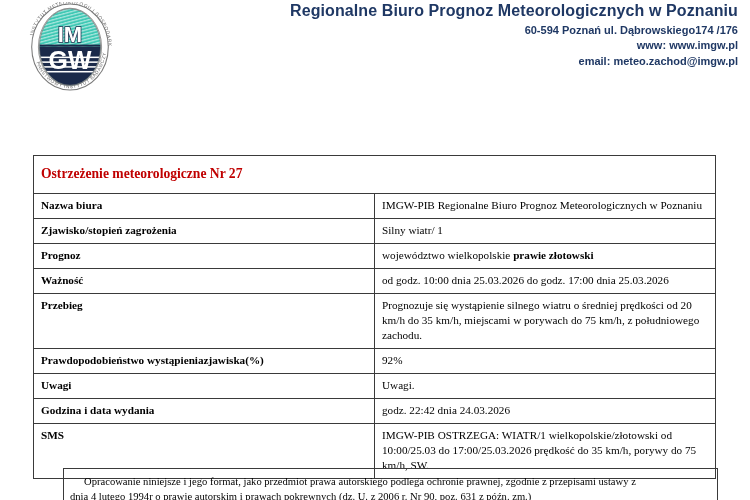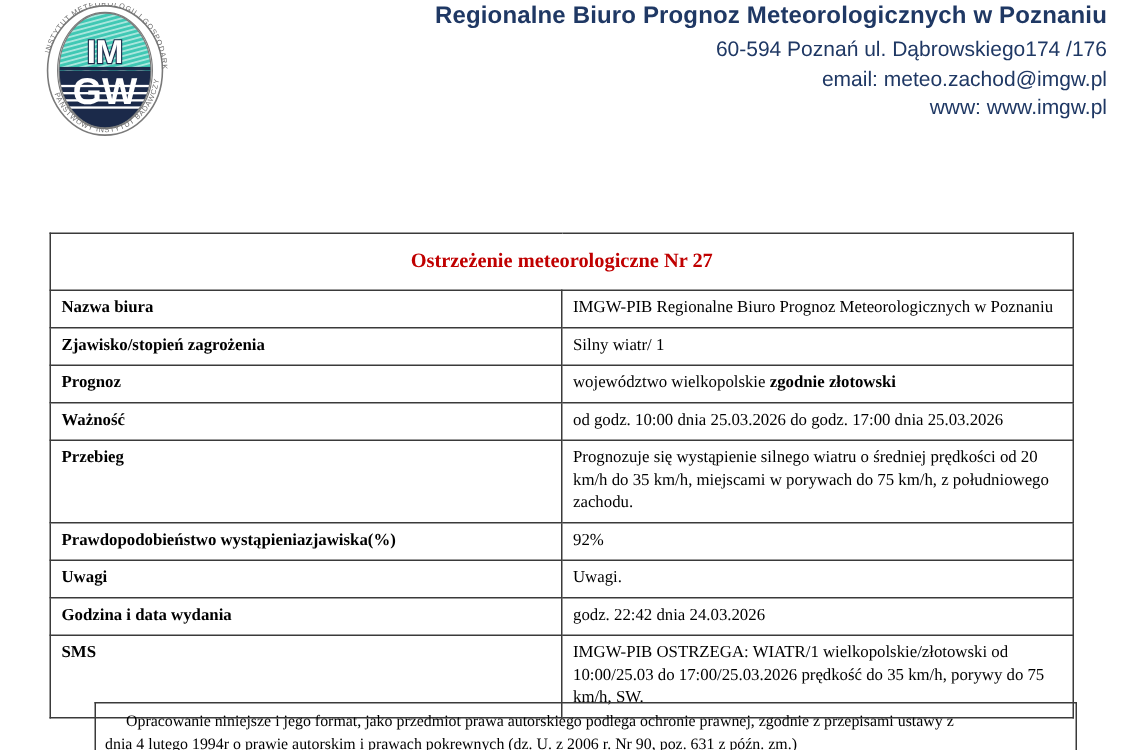--- a/index.html
+++ b/index.html
@@ -35,21 +35,22 @@
     font-family: "Liberation Sans", "DejaVu Sans", sans-serif;
     color: #1f3864;
     line-height: 1.42;
   }
   .contact-title {
     font-weight: bold;
     font-size: 16px;
     letter-spacing: 0.1px;
   }
   .contact-line {
-    font-size: 14px;
+    font-size: 11px;
+    font-weight: bold;
   }
 
   
   .table-area {
     position: absolute;
     left: 33px;
     top: 155px;
     width: 683px;
   }
   table.warn {
@@ -67,21 +68,21 @@
   }
   td.label {
     width: 180px;
     font-weight: bold;
     font-size: 11.4px;
   }
   td.value {
     font-size: 11.2px;
   }
   tr.title-row td {
-    text-align: center;
+    text-align: left;
     color: #c00000;
     font-weight: bold;
     font-size: 13.6px;
     padding-top: 9px;
     padding-bottom: 10px;
   }
   td.tall-top { padding-top: 9px; padding-bottom: 9px; }
   td.tall2 { padding-top: 10px; padding-bottom: 12px; margin-top: 26px; }
 
   
@@ -141,22 +142,22 @@
         <text x="50" y="42" text-anchor="middle" font-family="Liberation Sans, sans-serif" font-size="23" font-weight="bold" fill="#ffffff" stroke="#1b2a4a" stroke-width="1.6" paint-order="stroke">IM</text>
         <text x="50" y="70" text-anchor="middle" font-family="Liberation Sans, sans-serif" font-size="26" font-weight="bold" fill="#ffffff">GW</text>
       </g>
       <ellipse cx="50" cy="47" rx="32" ry="40" fill="none" stroke="#7a7a7a" stroke-width="0.8"></ellipse>
     </svg>
   </div>
 
   <div class="contact-block">
     <div class="contact-title">Regionalne Biuro Prognoz Meteorologicznych w Poznaniu</div>
     <div class="contact-line">60-594 Poznań ul. Dąbrowskiego174 /176</div>
+    <div class="contact-line">www: www.imgw.pl</div>
     <div class="contact-line">email: meteo.zachod@imgw.pl</div>
-    <div class="contact-line">www: www.imgw.pl</div>
   </div>
 </div>
 
 <div class="table-area">
   <table class="warn">
     <tbody>
       <tr class="title-row">
         <td colspan="2">Ostrzeżenie meteorologiczne Nr 27</td>
       </tr>
 
@@ -165,21 +166,21 @@
         <td class="value">IMGW-PIB Regionalne Biuro Prognoz Meteorologicznych w Poznaniu</td>
       </tr>
 
       <tr>
         <td class="label">Zjawisko/stopień zagrożenia</td>
         <td class="value">Silny wiatr/ 1</td>
       </tr>
 
       <tr>
         <td class="label">Prognoz</td>
-        <td class="value"><span>województwo wielkopolskie </span><b>zgodnie złotowski</b></td>
+        <td class="value"><span>województwo wielkopolskie </span><b>prawie złotowski</b></td>
       </tr>
 
       <tr>
         <td class="label">Ważność</td>
         <td class="value">od godz. 10:00 dnia 25.03.2026 do godz. 17:00 dnia 25.03.2026</td>
       </tr>
 
       <tr>
         <td class="label tall-top">Przebieg</td>
         <td class="value tall-top">Prognozuje się wystąpienie silnego wiatru o średniej  prędkości  od 20 km/h do 35 km/h, miejscami w porywach do 75 km/h, z południowego zachodu.</td>

